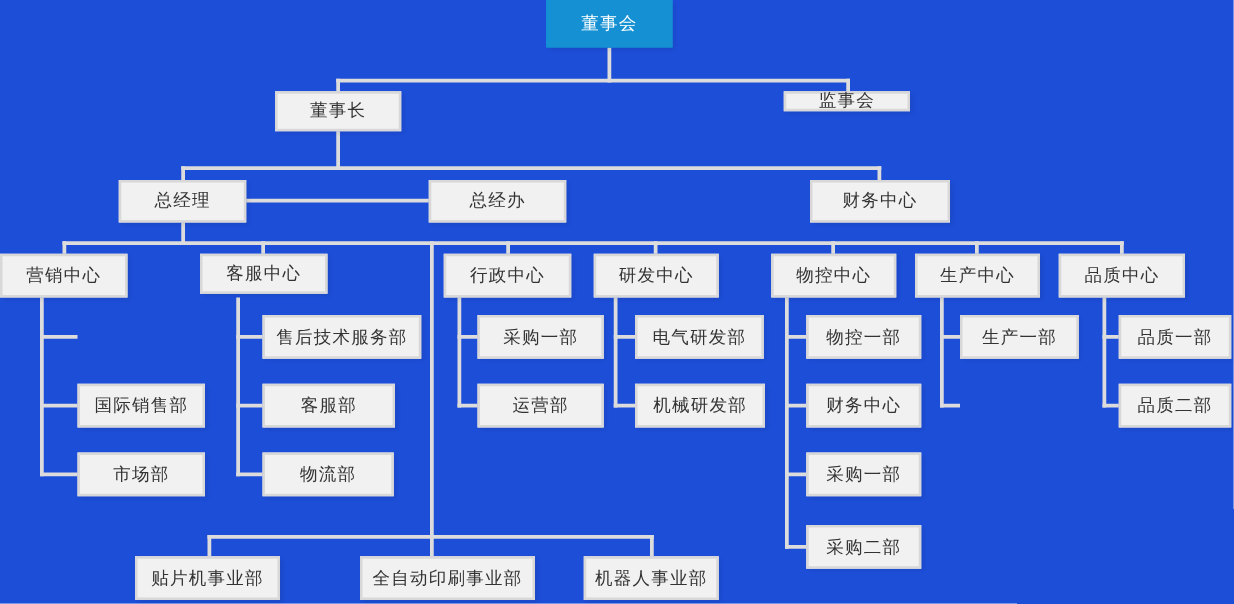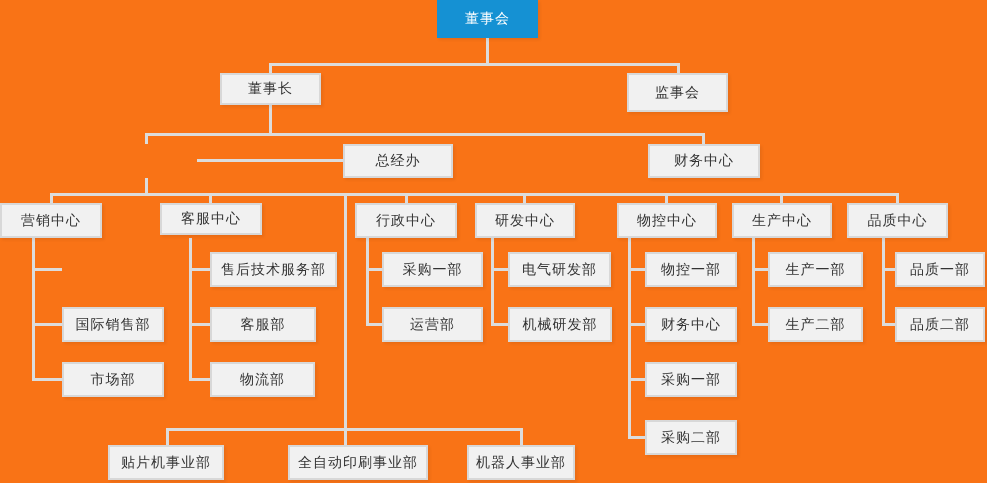--- a/index.html
+++ b/index.html
@@ -1,17 +1,17 @@
 <!DOCTYPE html>
 <html><head>
 <meta charset="utf-8">
 <style>
   html,body{margin:0;padding:0;background:#ffffff;}
   #canvas{
-    position:relative;width:987px;height:483px;background:#f97316;overflow:hidden;
+    position:relative;width:987px;height:483px;background:#1d4ed8;overflow:hidden;
     font-family:Liberation Mono, monospace;
   }
   .nd{
     position:absolute;box-sizing:border-box;
     background:#f1f1f1;border:2px solid #d8d8d8;
     display:flex;align-items:center;justify-content:center;
     font-size:14px;color:#333333;letter-spacing:1px;white-space:nowrap;
     box-shadow:2px 2px 3px rgba(0,0,0,.07);
   }
   .nd.root{background:#1591d3;border-color:#1591d3;color:#ffffff;}
@@ -73,22 +73,23 @@
   <i class="ln" style="left:752px;top:268px;width:16px;height:3px"></i>
   <i class="ln" style="left:752px;top:323px;width:16px;height:3px"></i>
 
   <i class="ln" style="left:882px;top:238px;width:3px;height:88px"></i>
   <i class="ln" style="left:882px;top:268px;width:13px;height:3px"></i>
   <i class="ln" style="left:882px;top:323px;width:13px;height:3px"></i>
 
   <div class="nd root" style="left:437px;top:0;width:101px;height:38px">董事会</div>
 
   <div class="nd" style="left:220px;top:73px;width:101px;height:32px">董事长</div>
-  <div class="nd" style="left:627px;top:73px;width:101px;height:39px">监事会</div>
+  <div class="nd" style="left:627px;top:73px;width:101px;height:16px">监事会</div>
 
+  <div class="nd" style="left:95px;top:144px;width:102px;height:34px">总经理</div>
   <div class="nd" style="left:343px;top:144px;width:110px;height:34px">总经办</div>
   <div class="nd" style="left:648px;top:144px;width:112px;height:34px">财务中心</div>
 
   <div class="nd" style="left:0;top:203px;width:102px;height:35px">营销中心</div>
   <div class="nd" style="left:160px;top:203px;width:102px;height:32px">客服中心</div>
   <div class="nd" style="left:355px;top:203px;width:102px;height:35px">行政中心</div>
   <div class="nd" style="left:475px;top:203px;width:100px;height:35px">研发中心</div>
   <div class="nd" style="left:617px;top:203px;width:100px;height:35px">物控中心</div>
   <div class="nd" style="left:732px;top:203px;width:100px;height:35px">生产中心</div>
   <div class="nd" style="left:847px;top:203px;width:101px;height:35px">品质中心</div>
@@ -105,21 +106,20 @@
 
   <div class="nd" style="left:508px;top:252px;width:103px;height:35px">电气研发部</div>
   <div class="nd" style="left:508px;top:307px;width:104px;height:35px">机械研发部</div>
 
   <div class="nd" style="left:645px;top:252px;width:92px;height:35px">物控一部</div>
   <div class="nd" style="left:645px;top:307px;width:92px;height:35px">财务中心</div>
   <div class="nd" style="left:645px;top:362px;width:92px;height:35px">采购一部</div>
   <div class="nd" style="left:645px;top:420px;width:92px;height:35px">采购二部</div>
 
   <div class="nd" style="left:768px;top:252px;width:95px;height:35px">生产一部</div>
-  <div class="nd" style="left:768px;top:307px;width:95px;height:35px">生产二部</div>
 
   <div class="nd" style="left:895px;top:307px;width:90px;height:35px">品质二部</div>
   <div class="nd" style="left:895px;top:252px;width:90px;height:35px">品质一部</div>
 
   <div class="nd" style="left:108px;top:445px;width:116px;height:35px">贴片机事业部</div>
   <div class="nd" style="left:288px;top:445px;width:140px;height:35px">全自动印刷事业部</div>
   <div class="nd" style="left:467px;top:445px;width:108px;height:35px">机器人事业部</div>
 
 </div>
 

